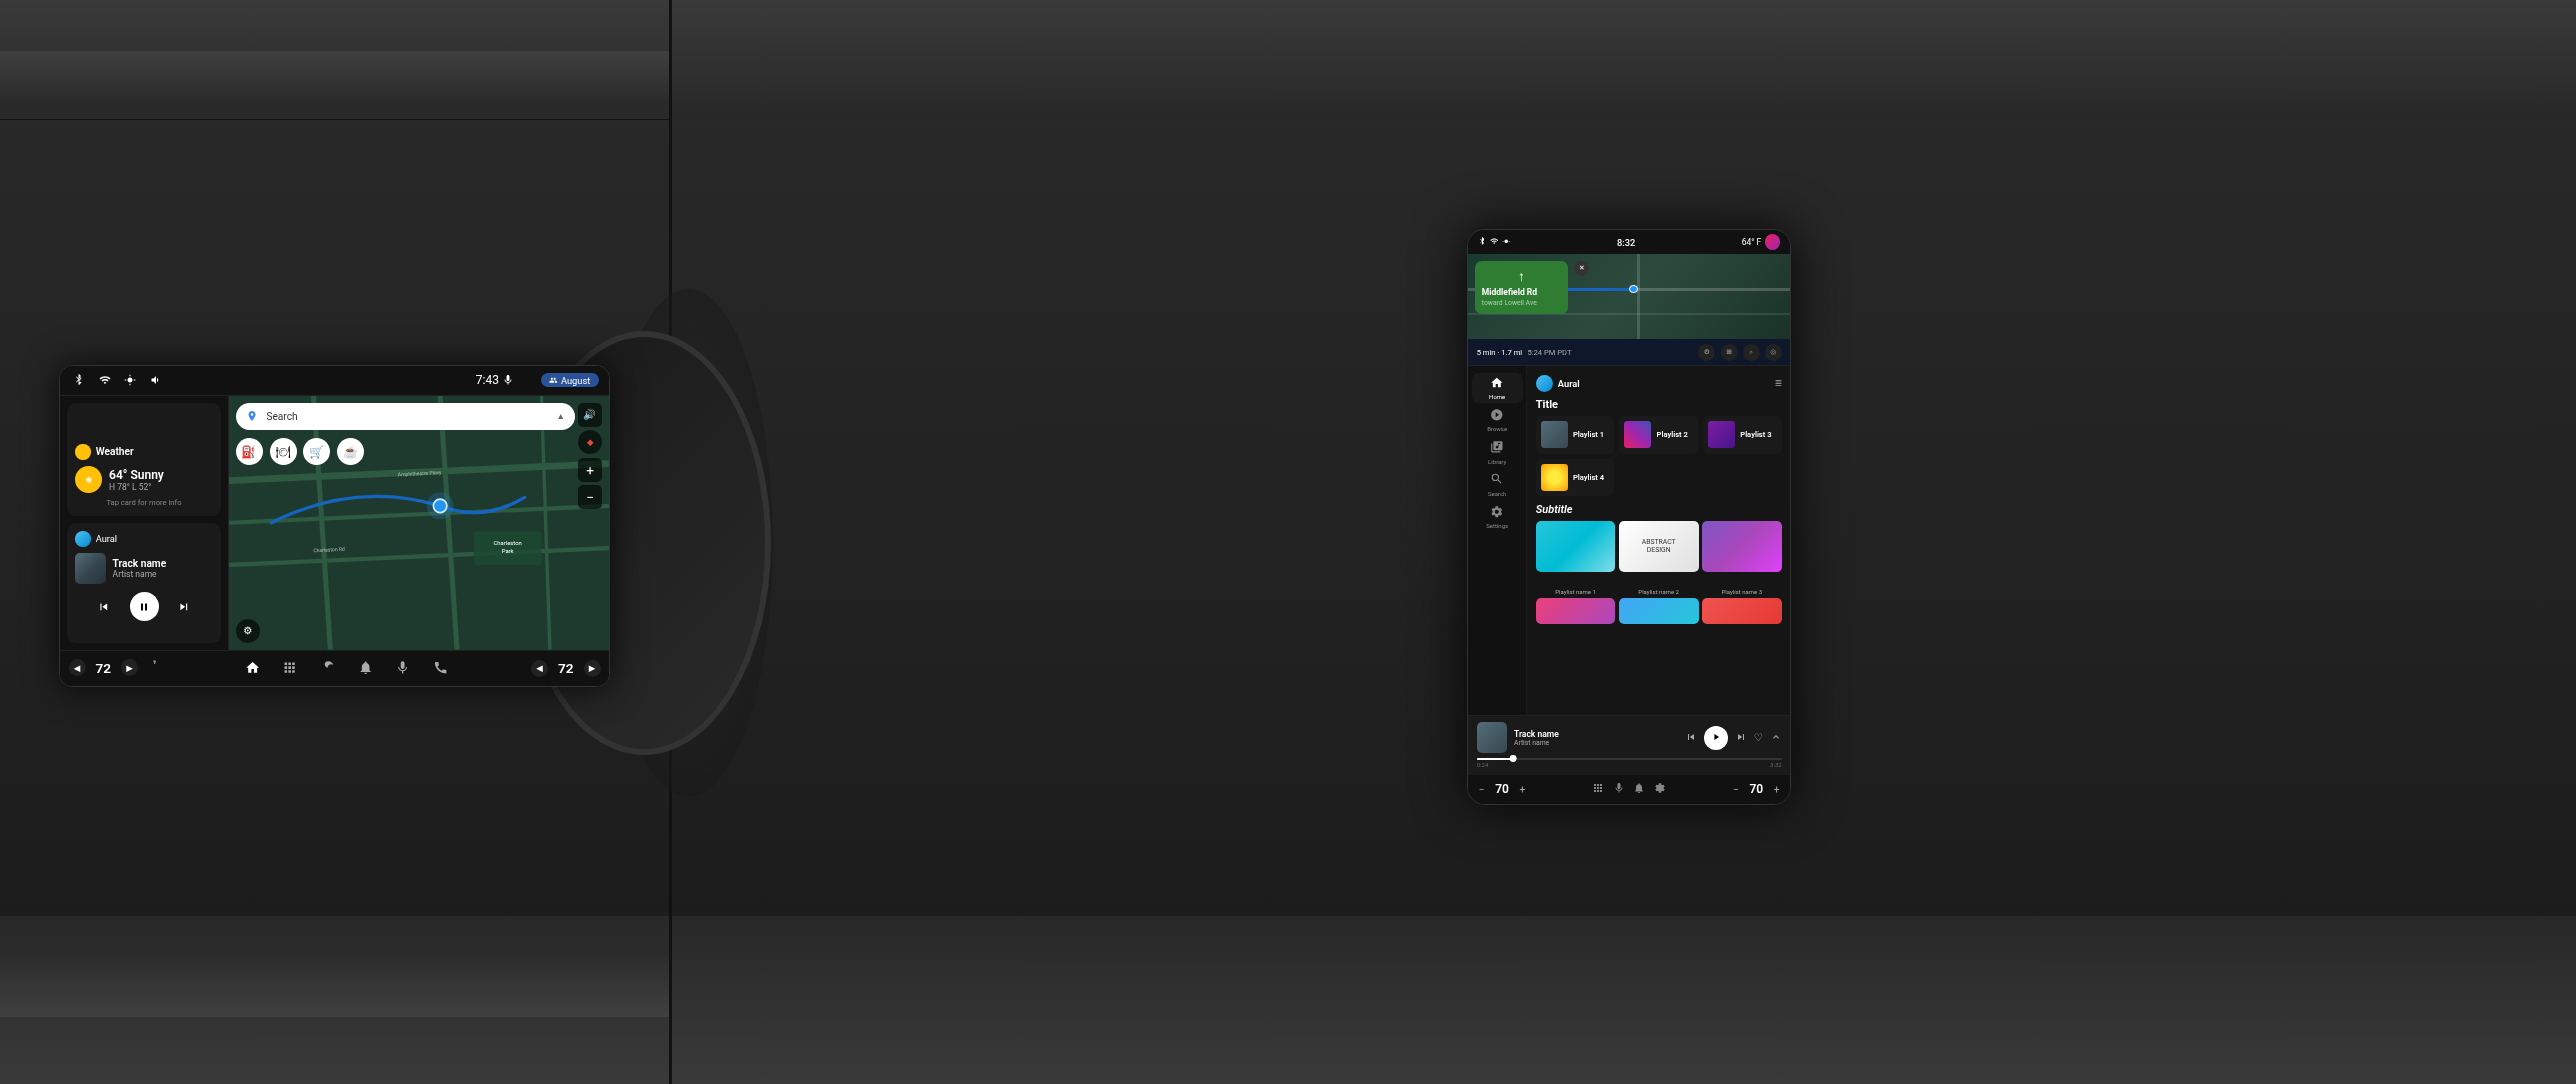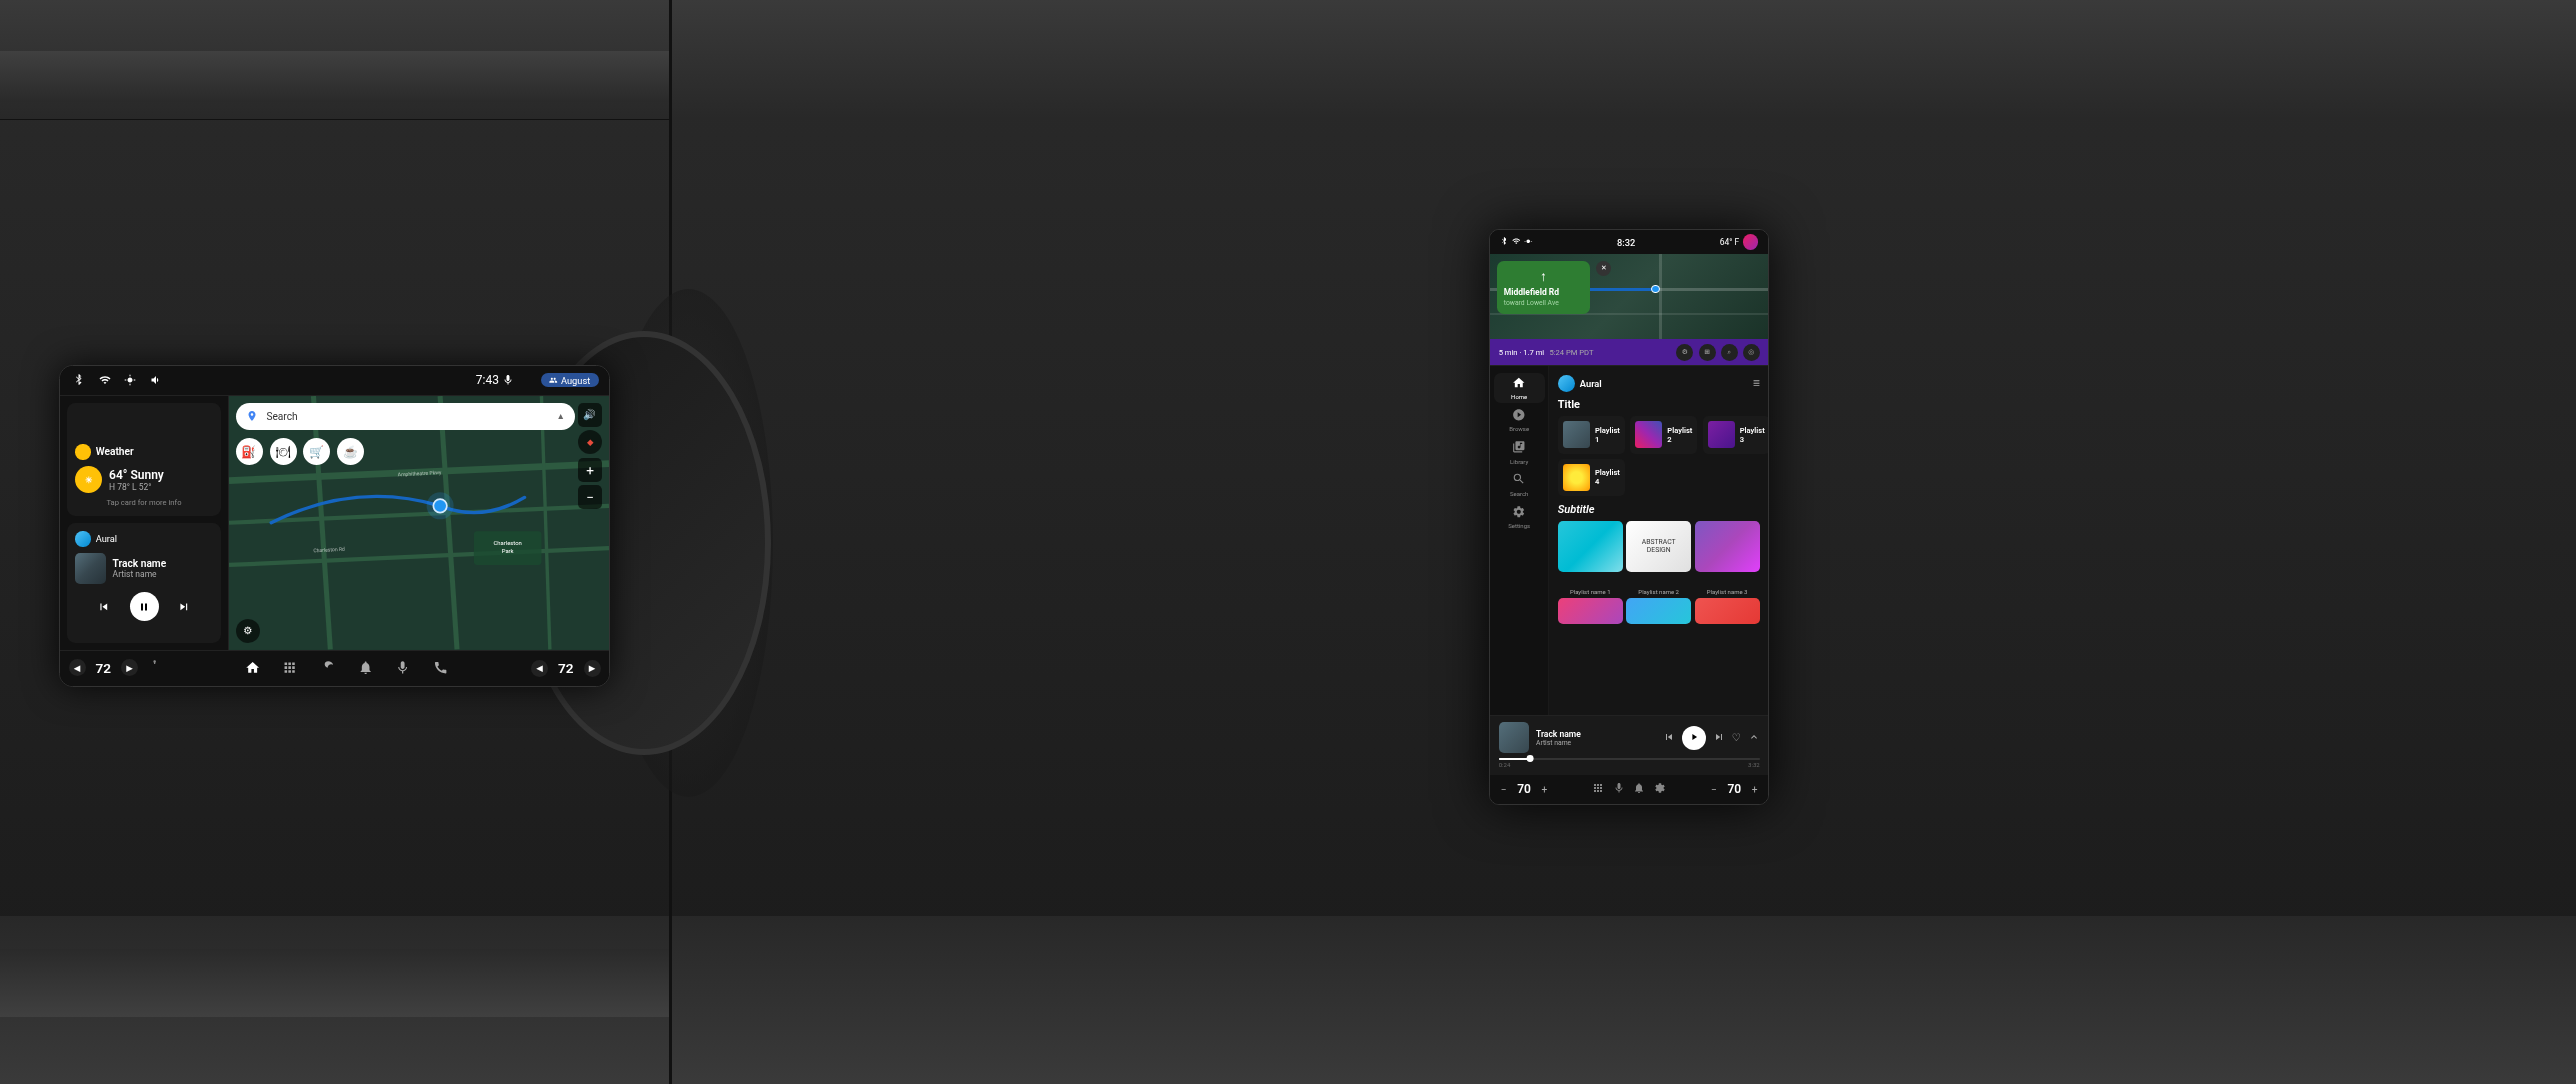--- a/index.html
+++ b/index.html
@@ -495,24 +495,24 @@
     .right-panel::after {
       content: '';
       position: absolute;
       bottom: 0; left: 0; right: 0;
       height: 169px;
       background: linear-gradient(0deg, #3a3a3a 0%, #282828 100%);
     }
 
     
     .phone-screen {
-      width: 280px;
+      width: 324px;
       height: 576px;
       background: #0d0d0d;
-      border-radius: 10px;
+      border-radius: 18px;
       border: 1.7px solid #333;
       position: relative;
       overflow: hidden;
       box-shadow: 0 0 51px rgba(0,0,0,0.9);
       z-index: 10;
       margin-top: -51px;
       margin-left: 10px;
     }
 
     
@@ -666,21 +666,21 @@
       background: #2196f3;
       border-radius: 50%;
       border: 1.7px solid #fff;
       top: 30.5px;
       left: 161px;
     }
 
     
     .phone-nav-info {
       height: 27px;
-      background: #4c1d95;
+      background: #0f172a;
       border-bottom: 0.8px solid #222;
       display: flex;
       align-items: center;
       padding: 0 8.5px;
       gap: 6.8px;
     }
 
     .nav-eta {
       color: #fff;
       font-size: 7.6px;

